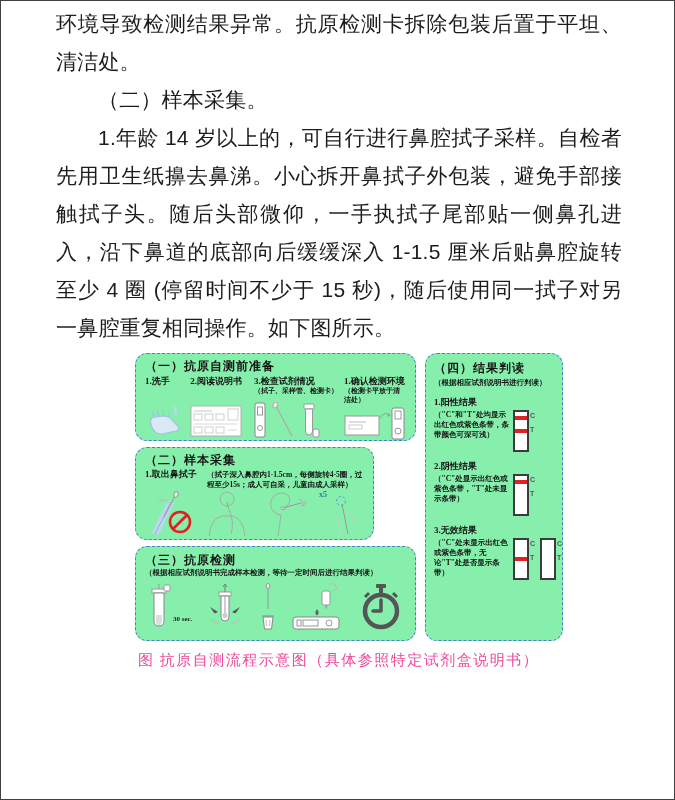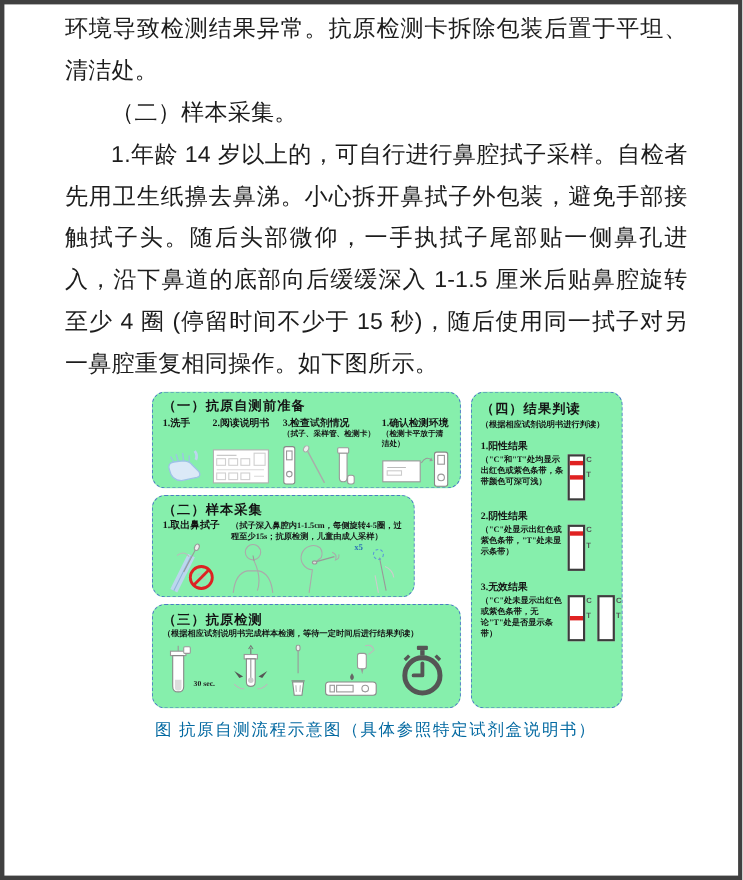--- a/index.html
+++ b/index.html
@@ -1,18 +1,18 @@
 <!DOCTYPE html>
 <html><head>
 <meta charset="utf-8">
 <style>
   html,body{margin:0;padding:0;background:#fff;}
   .page{
     position:relative;width:675px;height:800px;background:#ffffff;
-    border:4px solid #404040;box-sizing:border-box;overflow:hidden;
+    border:1px solid #404040;box-sizing:border-box;overflow:hidden;
     font-family:"Liberation Sans","DejaVu Sans",sans-serif;color:#1c1c1c;
   }
   
   .textblock{position:absolute;left:55px;width:566px;}
   .top-text{top:4px;height:346px;overflow:hidden;}
   .bottom-text{top:712px;height:84px;overflow:hidden;}
   .para{
     margin:0;font-size:21px;line-height:38px;text-align:justify;
     color:#1c1c1c;letter-spacing:0.2px;
   }
@@ -57,21 +57,21 @@
   .strip-box{position:absolute;left:0;top:0;width:12px;height:38px;border:2px solid #3c3c3c;background:#fff;}
   .band{position:absolute;left:0;right:0;height:4.5px;background:#e02222;}
   .band-c{top:4px;}
   .band-t{top:17px;}
   .slab{position:absolute;left:17px;font-size:7px;color:#555;font-family:"Liberation Sans",sans-serif;}
   .slc{top:2px;}
   .slt{top:16px;}
   
   .caption{
     position:absolute;top:650px;left:0;width:675px;text-align:center;
-    font-size:15px;letter-spacing:1.5px;color:#0369a1;
+    font-size:15px;letter-spacing:1.5px;color:#ec4899;
     font-family:"Liberation Serif","DejaVu Serif",serif;
   }
   svg{display:block;}
 </style>
 </head>
 <body>
 
 <div class="page">
 
   <div class="textblock top-text">
@@ -148,21 +148,21 @@
         </div>
       </div>
     </div>
   </section>
 
   <section class="fbox box2">
     <div class="ftitle">（二）样本采集</div>
     <div class="b2labels">
       <div class="flabel left">1.取出鼻拭子</div>
       <div class="b2right">
-        <div class="fnote">（拭子深入鼻腔内1-1.5cm，每侧旋转4-5圈，过程至少15s；抗原检测，儿童由成人采样）</div>
+        <div class="fnote">（拭子深入鼻腔内1-1.5cm，每侧旋转4-5圈，过程至少15s；成人可自采，儿童由成人采样）</div>
       </div>
     </div>
     <div class="b2icons">
       <svg width="42" height="46" viewBox="0 0 42 46">
         <path d="M4 44 L20 12" stroke="#bcd6ee" stroke-width="7" fill="none"></path>
         <path d="M4 44 L20 12" stroke="#8fb4d8" stroke-width="1" fill="none"></path>
         <line x1="13" y1="27" x2="24" y2="6" stroke="#999"></line>
         <ellipse cx="25" cy="4.5" rx="2" ry="3" fill="#eee" stroke="#999" transform="rotate(25 25 4.5)"></ellipse>
         <path d="M7 12 q6 -5 11 1" stroke="#bbb" fill="none"></path>
         <path d="M25 30 q4 -3 8 1 M26 34 q4 -2 7 0" stroke="#bbb" fill="none"></path>

